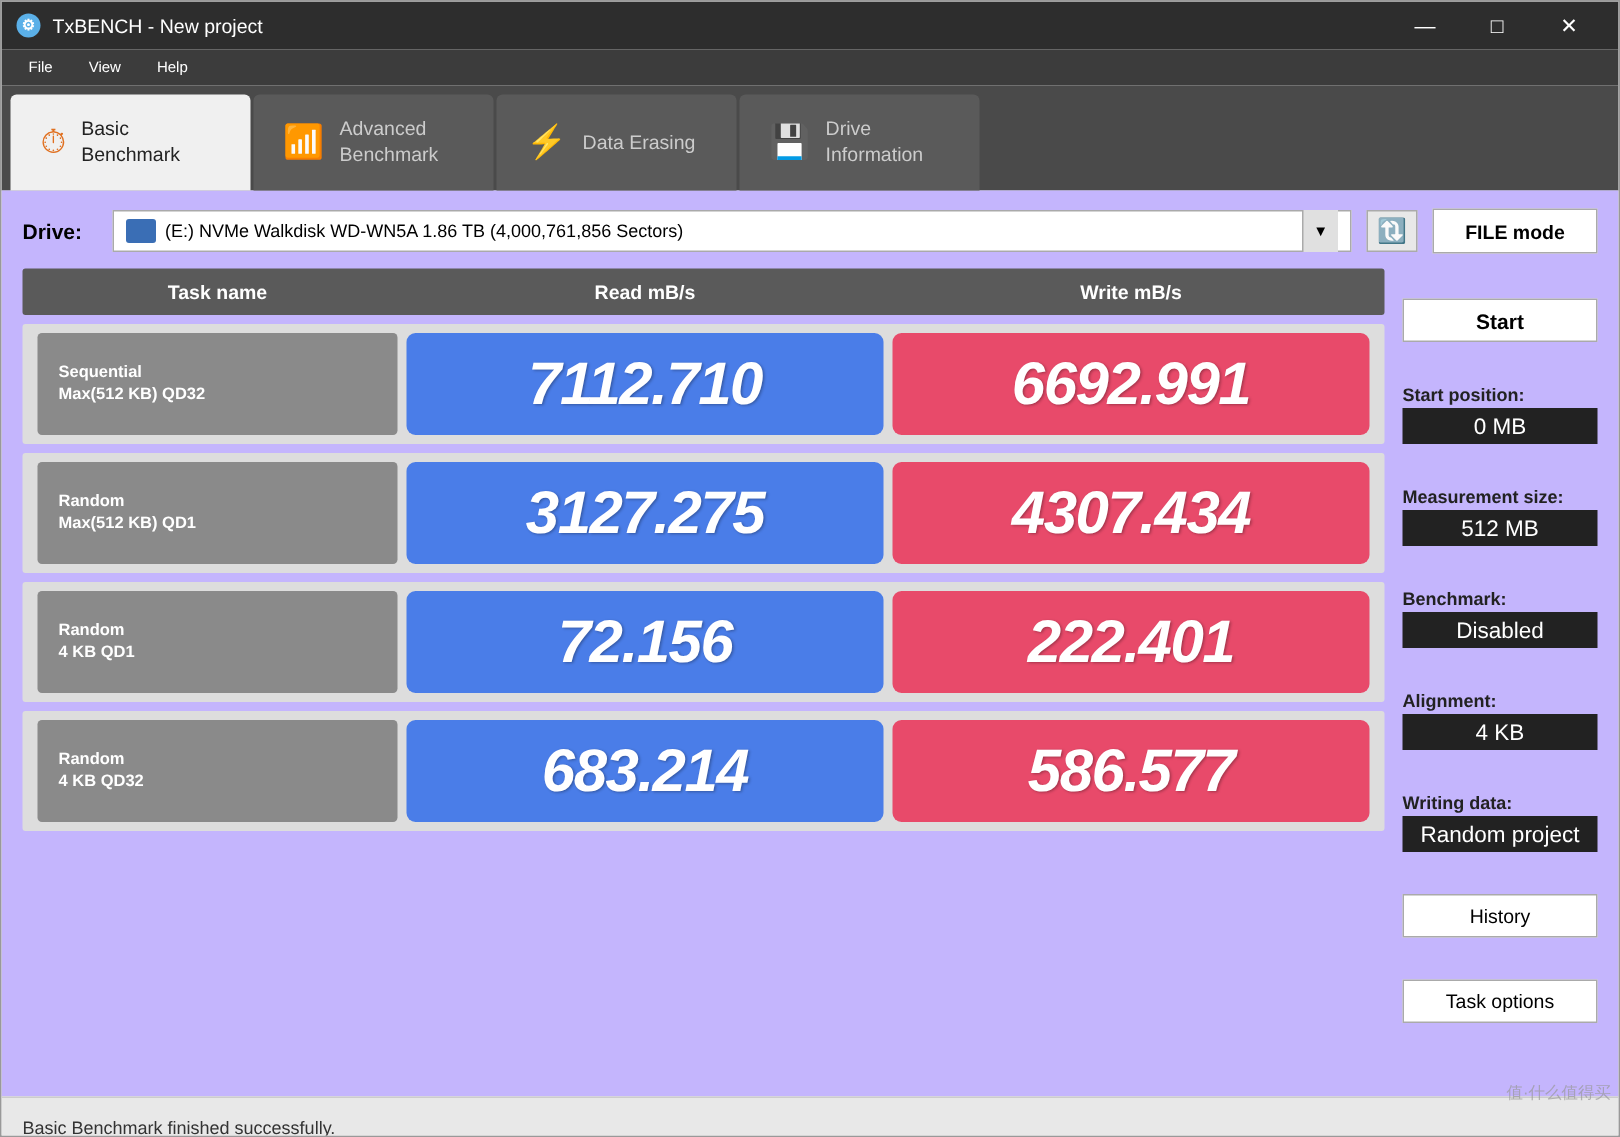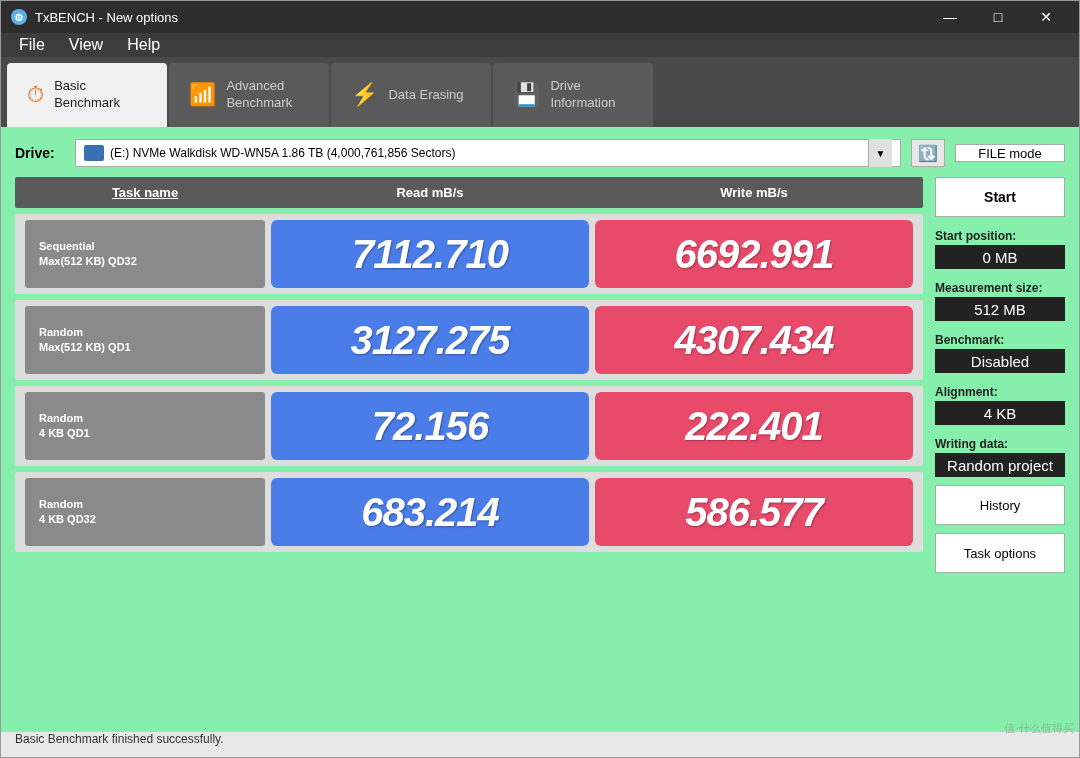--- a/index.html
+++ b/index.html
@@ -63,21 +63,21 @@
       color: #fff;
       height: 24px;
       display: flex;
       align-items: center;
       padding: 0 8px;
       gap: 4px;
     }
     .menu-item {
       padding: 2px 10px;
       cursor: pointer;
-      font-size: 16px;
+      font-size: 10px;
     }
 
     
     .tab-bar {
       background: #4a4a4a;
       display: flex;
       align-items: stretch;
       height: 70px;
       padding: 6px 6px 0 6px;
       gap: 2px;
@@ -101,21 +101,21 @@
     }
     .tab-icon {
       font-size: 22px;
       color: #5bb0e8;
     }
     .tab.active .tab-icon { color: #e07020; }
     .tab-label { line-height: 1.3; }
 
     
     .main {
-      background: #86efac;
+      background: #c4b5fd;
       padding: 12px 14px;
       display: flex;
       flex-direction: column;
       gap: 10px;
       height: calc(758px - 32px - 24px - 70px - 28px);
     }
 
     
     .drive-row {
       display: flex;
@@ -168,26 +168,26 @@
       height: 28px;
       border: 1px solid #aaa;
       background: #e8e8e8;
       display: flex;
       align-items: center;
       justify-content: center;
       cursor: pointer;
       font-size: 16px;
     }
     .file-mode-btn {
-      height: 18px;
+      height: 30px;
       padding: 0 18px;
       background: #fff;
       border: 1px solid #aaa;
       font-size: 13px;
-      font-weight: 400;
+      font-weight: 700;
       cursor: pointer;
       min-width: 110px;
     }
 
     
     .benchmark-area {
       display: flex;
       gap: 12px;
       flex: 1;
     }
@@ -203,21 +203,21 @@
       background: #5a5a5a;
       border-radius: 2px;
       padding: 8px 10px;
     }
     .th {
       color: #fff;
       font-weight: 700;
       font-size: 13px;
       text-align: center;
     }
-    .th-name { flex: 0 0 240px; text-decoration: underline; }
+    .th-name { flex: 0 0 240px; }
     .th-read { flex: 1; }
     .th-write { flex: 1; }
 
     .bench-row {
       display: flex;
       gap: 6px;
       align-items: stretch;
       background: #ddd;
       border-radius: 2px;
       padding: 6px 10px;
@@ -253,58 +253,59 @@
 
     
     .right-panel {
       width: 130px;
       display: flex;
       flex-direction: column;
       gap: 8px;
     }
     .rp-btn {
       width: 100%;
-      height: 40px;
+      height: 29px;
       background: #fff;
       border: 1px solid #aaa;
       font-size: 13px;
       cursor: pointer;
       display: flex;
       align-items: center;
       justify-content: center;
+      margin-top: 20px;
     }
     .rp-btn.start-btn {
       font-size: 14px;
       font-weight: 600;
     }
     .rp-label {
       font-size: 12px;
       font-weight: 600;
       color: #222;
-      margin-top: 4px;
+      margin-top: 20px;
     }
     .rp-value-box {
       width: 100%;
       height: 24px;
       background: #222;
       color: #fff;
       display: flex;
       align-items: center;
       justify-content: center;
       font-size: 15px;
     }
     .rp-group { display: flex; flex-direction: column; gap: 2px; }
 
     
     .status-bar {
       background: #e8e8e8;
       border-top: 1px solid #ccc;
       height: 28px;
       display: flex;
-      align-items: flex-start;
+      align-items: flex-end;
       padding: 0 14px;
       font-size: 12px;
       color: #333;
     }
 
     
     .watermark {
       position: fixed;
       bottom: 22px;
       right: 6px;
@@ -312,21 +313,21 @@
       color: #999;
       opacity: 0.7;
     }
   </style>
 </head>
 <body>
 
 <div class="title-bar">
   <div class="title-bar-left">
     <span class="title-bar-icon">⚙</span>
-    <span>TxBENCH - New options</span>
+    <span>TxBENCH - New project</span>
   </div>
   <div class="title-bar-controls">
     <button class="title-btn">—</button>
     <button class="title-btn">□</button>
     <button class="title-btn close">✕</button>
   </div>
 </div>
 
 <div class="menu-bar">
   <span class="menu-item">File</span>

